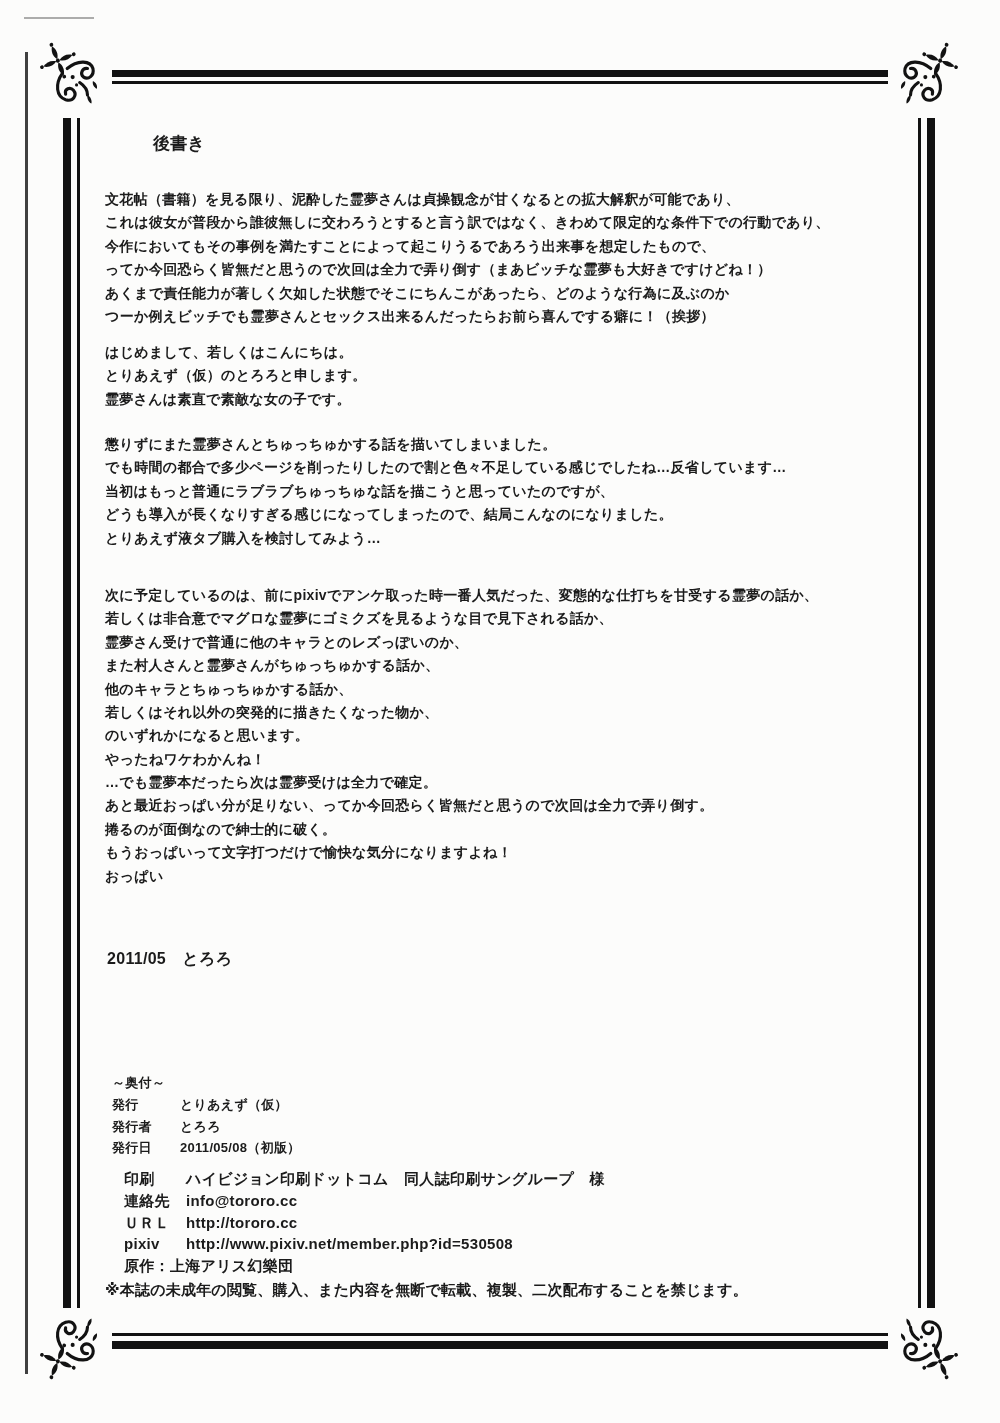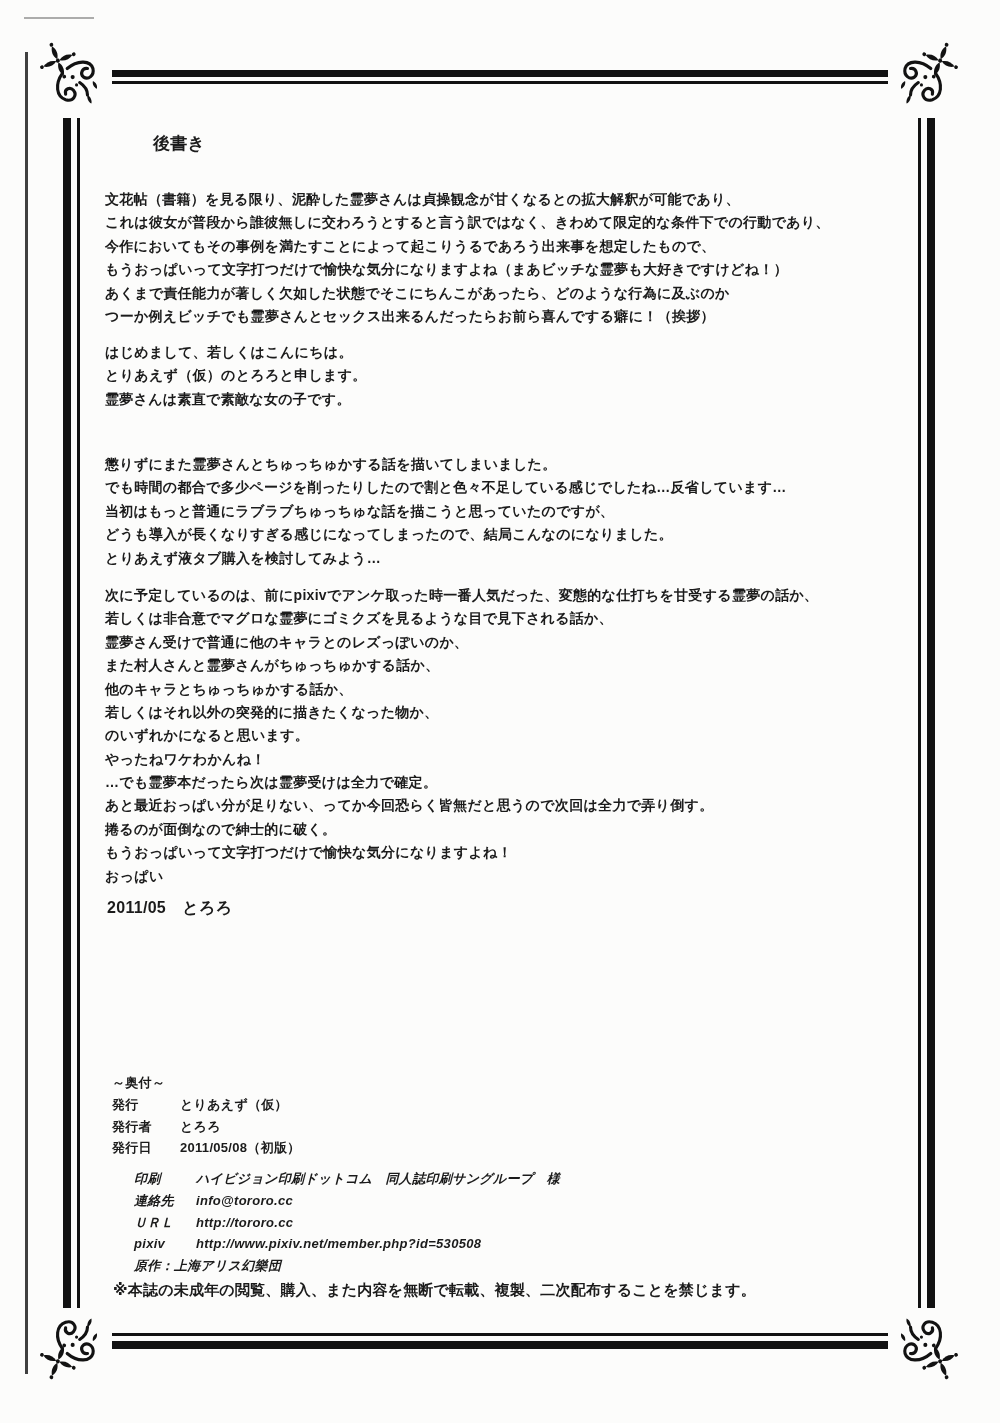--- a/index.html
+++ b/index.html
@@ -31,31 +31,31 @@
   .corner.tl{left:36px; top:42px;}
   .corner.tr{left:884px;top:42px; transform:scaleX(-1);}
   .corner.bl{left:36px; top:1302px;transform:scaleY(-1);}
   .corner.br{left:884px;top:1302px;transform:scale(-1,-1);}
 
   .txt{position:absolute;font-weight:bold;letter-spacing:.3px;white-space:nowrap;}
   #title{left:105px;top:132px;font-size:17px;margin-left:48px;}
   .para{line-height:23.4px;font-size:14px;}
   #para-0{left:105px;top:188px;}
   #para-1{left:105px;top:341px;}
-  #para-2{left:105px;top:433px;margin-top:20px;}
+  #para-2{left:105px;top:433px;}
   #para-3{left:105px;top:584px;}
   #para-4{left:105px;top:771px;}
-  #signature{left:107px;top:898px;font-size:16px;}
+  #signature{left:107px;top:949px;font-size:16px;}
 
   #colophon{left:112px;top:1072px;font-size:13px;line-height:21.8px;}
   .kvrow{display:flex;}
   .kvrow .k{flex:0 0 68px;}
-  #publishing{left:134px;top:1168px;font-size:13px;line-height:21.8px;font-style:italic;}
+  #publishing{left:124px;top:1168px;font-size:15px;line-height:21.8px;}
   #publishing .k{flex:0 0 62px;}
-  #warning{left:105px;top:1281px;font-size:15px;letter-spacing:.2px;margin-left:8px;}
+  #warning{left:105px;top:1281px;font-size:15px;letter-spacing:.2px;}
 </style>
 </head>
 <body>
 
 <div id="page">
 
   <div class="scan-edge-v"></div>
   <div class="scan-edge-h"></div>
 
   <div class="rule top-outer"></div>
@@ -179,21 +179,21 @@
       </g>
     </svg>
   </div>
 
   <div id="title" class="txt">後書き</div>
 
   <div id="para-0" class="txt para">
     <div class="line">文花帖（書籍）を見る限り、泥酔した霊夢さんは貞操観念が甘くなるとの拡大解釈が可能であり、</div>
     <div class="line">これは彼女が普段から誰彼無しに交わろうとすると言う訳ではなく、きわめて限定的な条件下での行動であり、</div>
     <div class="line">今作においてもその事例を満たすことによって起こりうるであろう出来事を想定したもので、</div>
-    <div class="line">もうおっぱいって文字打つだけで愉快な気分になりますよね（まあビッチな霊夢も大好きですけどね！）</div>
+    <div class="line">ってか今回恐らく皆無だと思うので次回は全力で弄り倒す（まあビッチな霊夢も大好きですけどね！）</div>
     <div class="line">あくまで責任能力が著しく欠如した状態でそこにちんこがあったら、どのような行為に及ぶのか</div>
     <div class="line">つーか例えビッチでも霊夢さんとセックス出来るんだったらお前ら喜んでする癖に！（挨拶）</div>
   </div>
 
   <div id="para-1" class="txt para">
     <div class="line">はじめまして、若しくはこんにちは。</div>
     <div class="line">とりあえず（仮）のとろろと申します。</div>
     <div class="line">霊夢さんは素直で素敵な女の子です。</div>
   </div>
 

